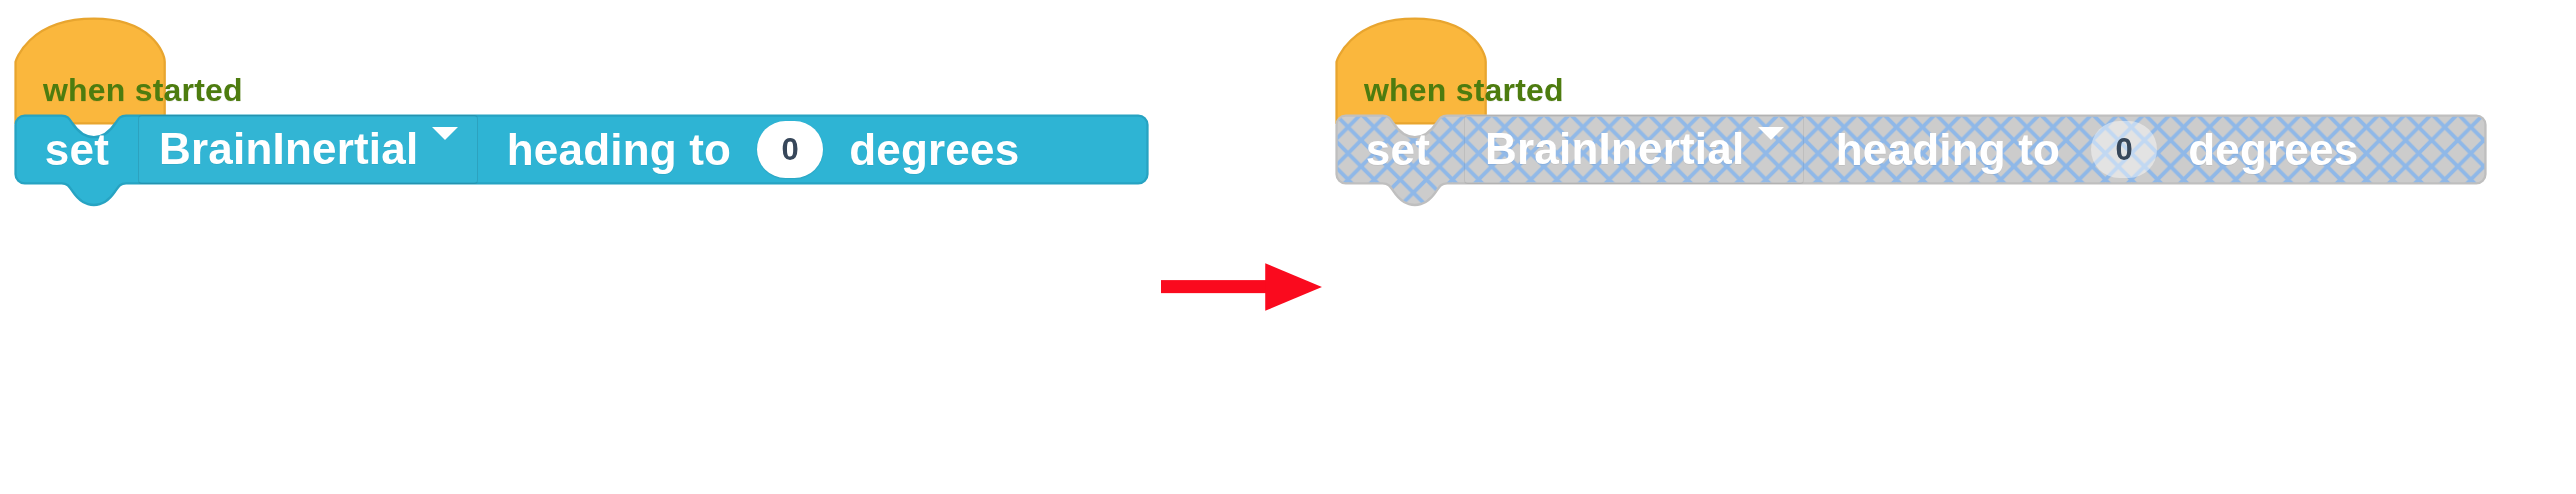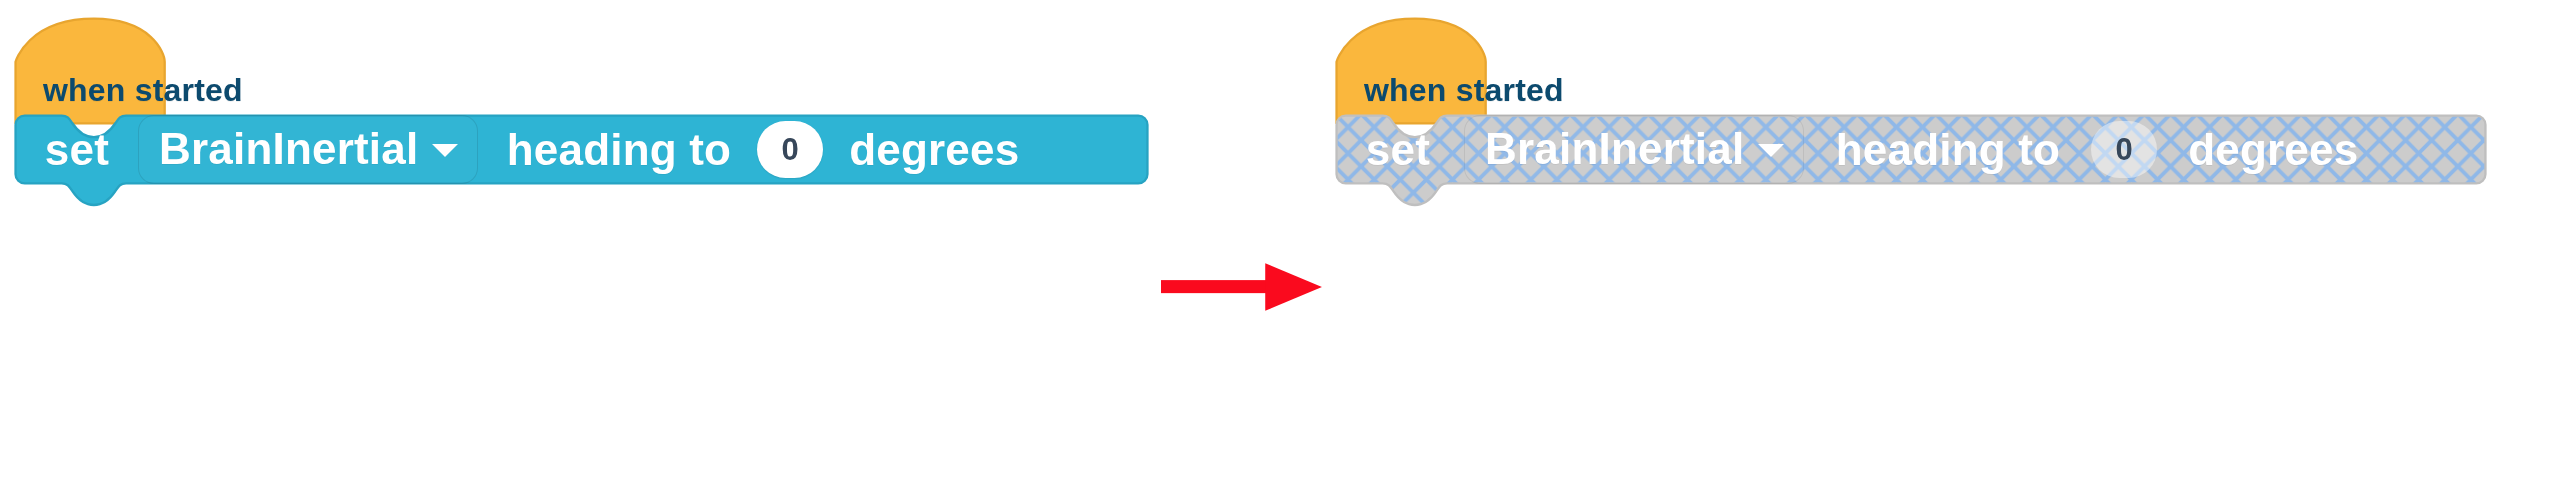--- a/index.html
+++ b/index.html
@@ -9,44 +9,44 @@
   .stage{position:absolute;left:0;top:0;width:2576px;height:495px;}
 
   
   .group{position:absolute;top:0;height:495px;}
 
   
   .hat{position:absolute;}
   .hat svg{display:block;overflow:visible;}
   .hat-label{
      position:absolute; left:29px; top:55px;
-     font-size:32px; font-weight:700; color:#0c4a6e;
+     font-size:32px; font-weight:700; color:#4d7c0f;
      letter-spacing:0.2px; white-space:nowrap;
      text-shadow:0 0.8px 0 rgba(0,0,0,.06);
   }
 
   
   .stack{position:absolute;}
   .stack svg{display:block;overflow:visible;}
   .stack-row{
      position:absolute; top:0; left:0; height:100%;
      display:flex; align-items:center;
      pointer-events:none;
   }
   .tok{
      font-size:44px; font-weight:700; color:#ffffff;
      white-space:nowrap; letter-spacing:0.2px;
      text-shadow:0 0.8px 0 rgba(0,0,0,.05);
   }
 
   
   .dropdown{
-     display:flex; align-items:center; gap:14px;
+     display:flex; align-items:flex-start; gap:14px;
      padding:7.7px 18.4px 9.2px 20px;
-     border-radius:16px;
+     border-radius:4px;
      border:1.5px solid rgba(0,0,0,.10);
      background:rgba(255,255,255,.02);
   }
   .dd-caret{
      width:0;height:0;
      border-left:13px solid transparent;
      border-right:13px solid transparent;
      border-top:13px solid #ffffff;
      margin-top:3.1px;
      filter:drop-shadow(0 0.8px 0 rgba(0,0,0,.06));

